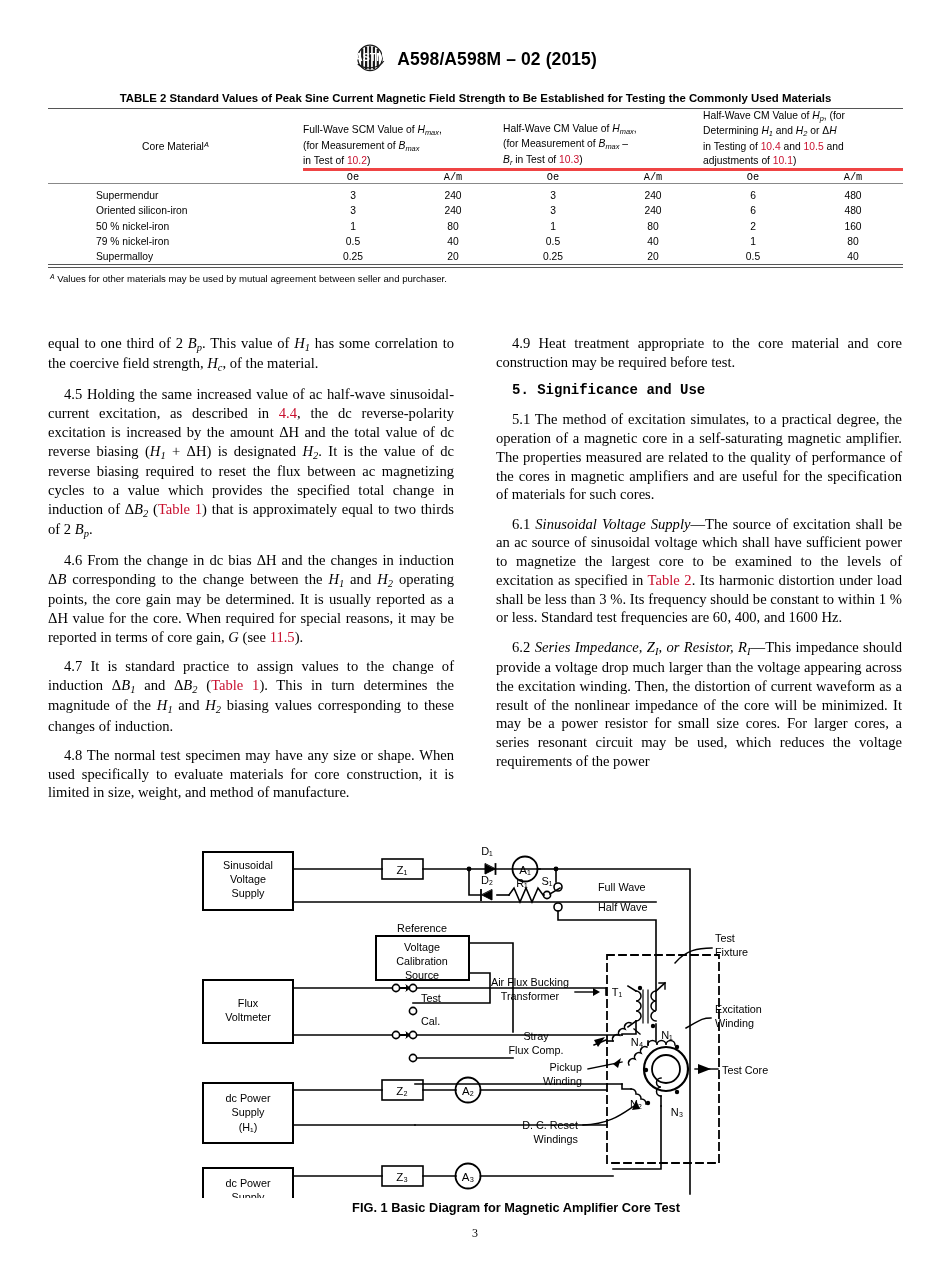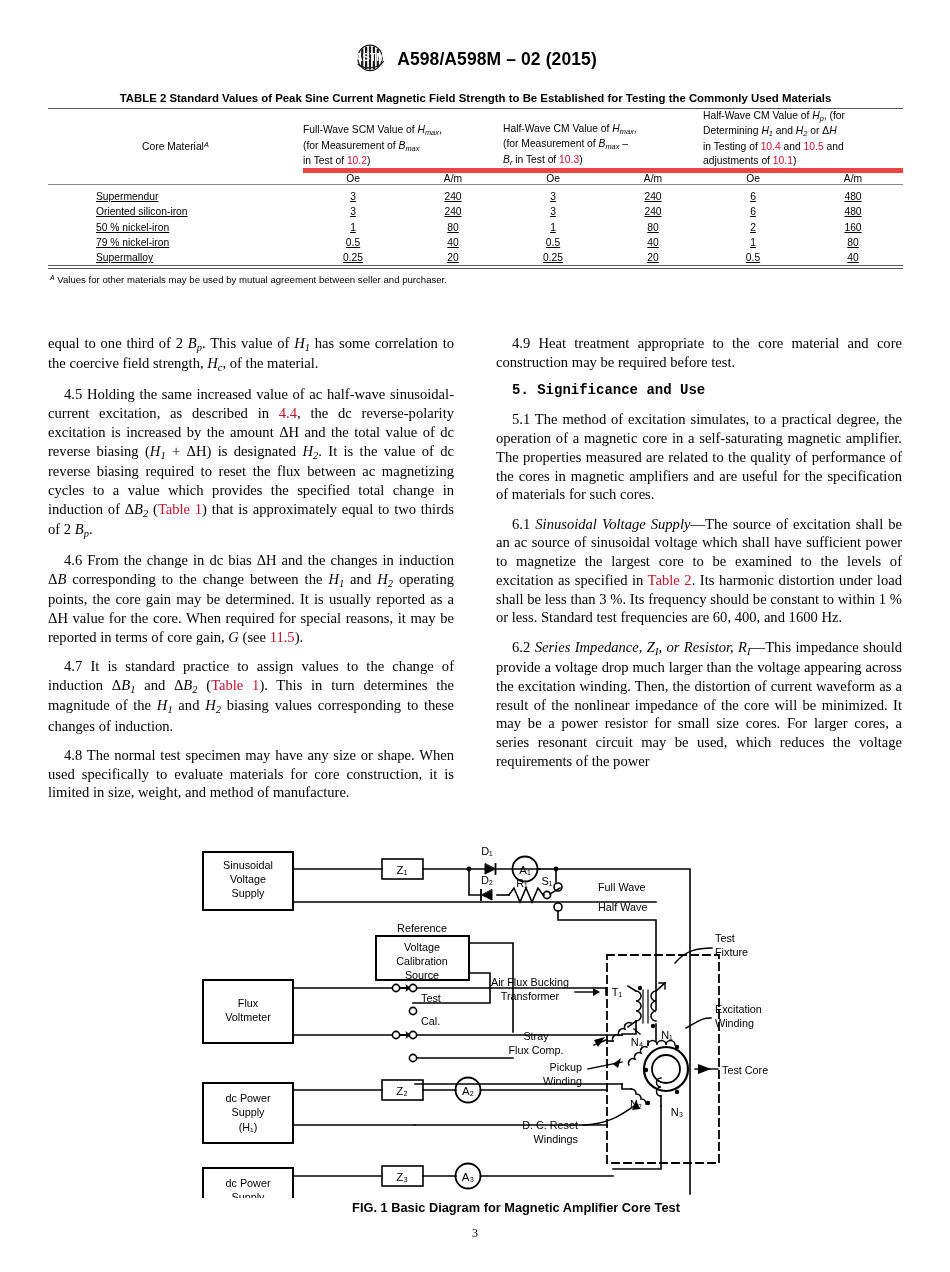--- a/index.html
+++ b/index.html
@@ -28,30 +28,30 @@
   .table-wrap{ position:absolute; top:92px; left:48px; width:855px; }
   .table-caption{
     font-family:"Liberation Sans", sans-serif;
     font-weight:bold; font-size:11.4px; text-align:center;
     margin-bottom:4px; white-space:nowrap;
   }
   table.t2{ border-collapse:collapse; width:855px;
     font-family:"Liberation Sans", sans-serif; font-size:10.3px; }
   table.t2 td, table.t2 th{ padding:0; font-weight:normal; }
   .rule-top{ border-top:1.6px solid #555; }
-  .rule-thin{ border-top:5px solid #ef4444; }
+  .rule-thin{ border-top:3px solid #ef4444;font-family:Liberation Mono, monospace; }
   .hdr-group{
     text-align:left; vertical-align:bottom;
     padding:6px 4px 5px 4px; line-height:1.38;
   }
   .hdr-left{
     text-align:center; vertical-align:middle; padding:6px 4px;
   }
   .unit-row td{ text-align:center; padding:5px 0 5px 0; }
-  tbody.body td{ padding:2.1px 0; text-align:center;text-decoration:underline; }
+  tbody.body td{ padding:2.1px 0; text-align:center; }
   tbody.body td.matcell{ text-align:left; padding-left:48px; }
   .sep-above-body td{ border-top:1px solid #888; height:0; padding:0; }
   .tbl-bottom{
     border-top:1.6px solid #555;
     border-bottom:1px solid #555;
     height:2px;
   }
   .footnote{
     font-family:"Liberation Sans", sans-serif;
     font-size:9.6px; margin-top:5px; padding-left:2px;

